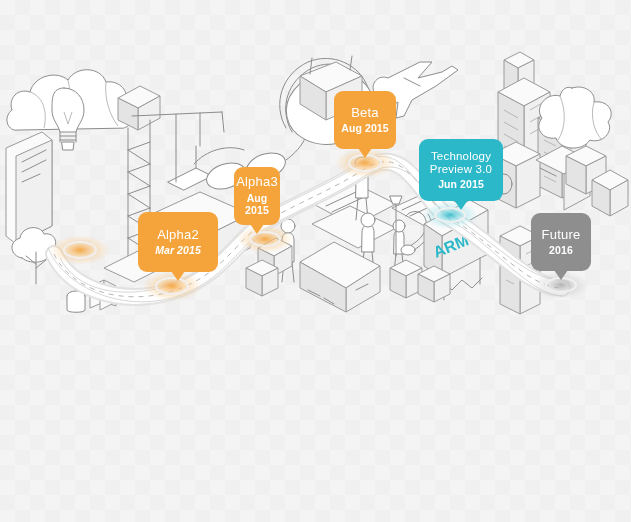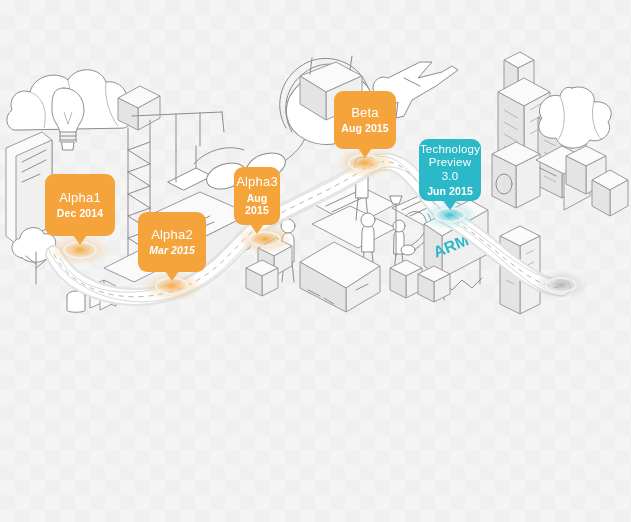--- a/index.html
+++ b/index.html
@@ -299,44 +299,44 @@
       <ellipse cx="365" cy="163" rx="30" ry="15" fill="url(#glowO)"></ellipse>
       <ellipse cx="365" cy="163" rx="16" ry="8" fill="none" stroke="#f0f0f0" stroke-width="2"></ellipse>
       <ellipse cx="450" cy="215" rx="28" ry="14" fill="url(#glowT)"></ellipse>
       <ellipse cx="450" cy="215" rx="15" ry="7" fill="none" stroke="#f0f0f0" stroke-width="2"></ellipse>
       <ellipse cx="561" cy="285" rx="28" ry="14" fill="url(#glowG)"></ellipse>
       <ellipse cx="561" cy="285" rx="15" ry="7" fill="none" stroke="#f0f0f0" stroke-width="2"></ellipse>
     </g>
 
   </svg>
 
-  <div class="bubble" id="bub0" style="left: 45px; top: 174px; width: 70px; height: 62px; background: rgb(245, 164, 60); color: rgb(245, 164, 60);">
-    <div class="b-title" style="color: rgb(255, 255, 255);">Alpha1</div>
-    <div class="b-date" style="color: rgb(255, 255, 255);">Dec 2014</div>
-    <span class="tail"></span>
-  </div>
-
-  <div class="bubble" id="bub1" style="left: 138px; top: 212px; width: 68px; height: 60px; background: rgb(245, 164, 60); color: rgb(245, 164, 60);">
+
+  <div class="bubble" id="bub1" style="left: 138px; top: 212px; width: 80px; height: 60px; background: rgb(245, 164, 60); color: rgb(245, 164, 60);">
     <div class="b-title" style="color: rgb(255, 255, 255);">Alpha2</div>
     <div class="b-date" style="color: rgb(255, 255, 255); font-style: italic;">Mar 2015</div>
     <span class="tail"></span>
   </div>
 
   <div class="bubble" id="bub2" style="left: 234px; top: 167px; width: 46px; height: 58px; background: rgb(245, 164, 60); color: rgb(245, 164, 60);">
     <div class="b-title" style="color: rgb(255, 255, 255);">Alpha3</div>
     <div class="b-date" style="color: rgb(255, 255, 255);">Aug 2015</div>
     <span class="tail"></span>
   </div>
 
   <div class="bubble" id="bub3" style="left: 334px; top: 91px; width: 62px; height: 58px; background: rgb(245, 164, 60); color: rgb(245, 164, 60);">
     <div class="b-title" style="color: rgb(255, 255, 255);">Beta</div>
     <div class="b-date" style="color: rgb(255, 255, 255);">Aug 2015</div>
     <span class="tail"></span>
   </div>
 
-  <div class="bubble" id="bub4" style="left: 419px; top: 139px; width: 62px; height: 62px; background: rgb(43, 184, 200); color: rgb(43, 184, 200);">
+  <div class="bubble" id="bub4" style="left: 419px; top: 139px; width: 84px; height: 62px; background: rgb(43, 184, 200); color: rgb(43, 184, 200);">
     <div class="b-title two" style="color: rgb(255, 255, 255);">Technology Preview 3.0</div>
     <div class="b-date" style="color: rgb(255, 255, 255);">Jun 2015</div>
     <span class="tail"></span>
   </div>
 
+  <div class="bubble" id="bub5" style="left: 531px; top: 213px; width: 60px; height: 58px; background: rgb(142, 142, 142); color: rgb(142, 142, 142);">
+    <div class="b-title" style="color: rgb(255, 255, 255);">Future</div>
+    <div class="b-date" style="color: rgb(255, 255, 255);">2016</div>
+    <span class="tail"></span>
+  </div>
 
 </div>
 
 </body></html>

